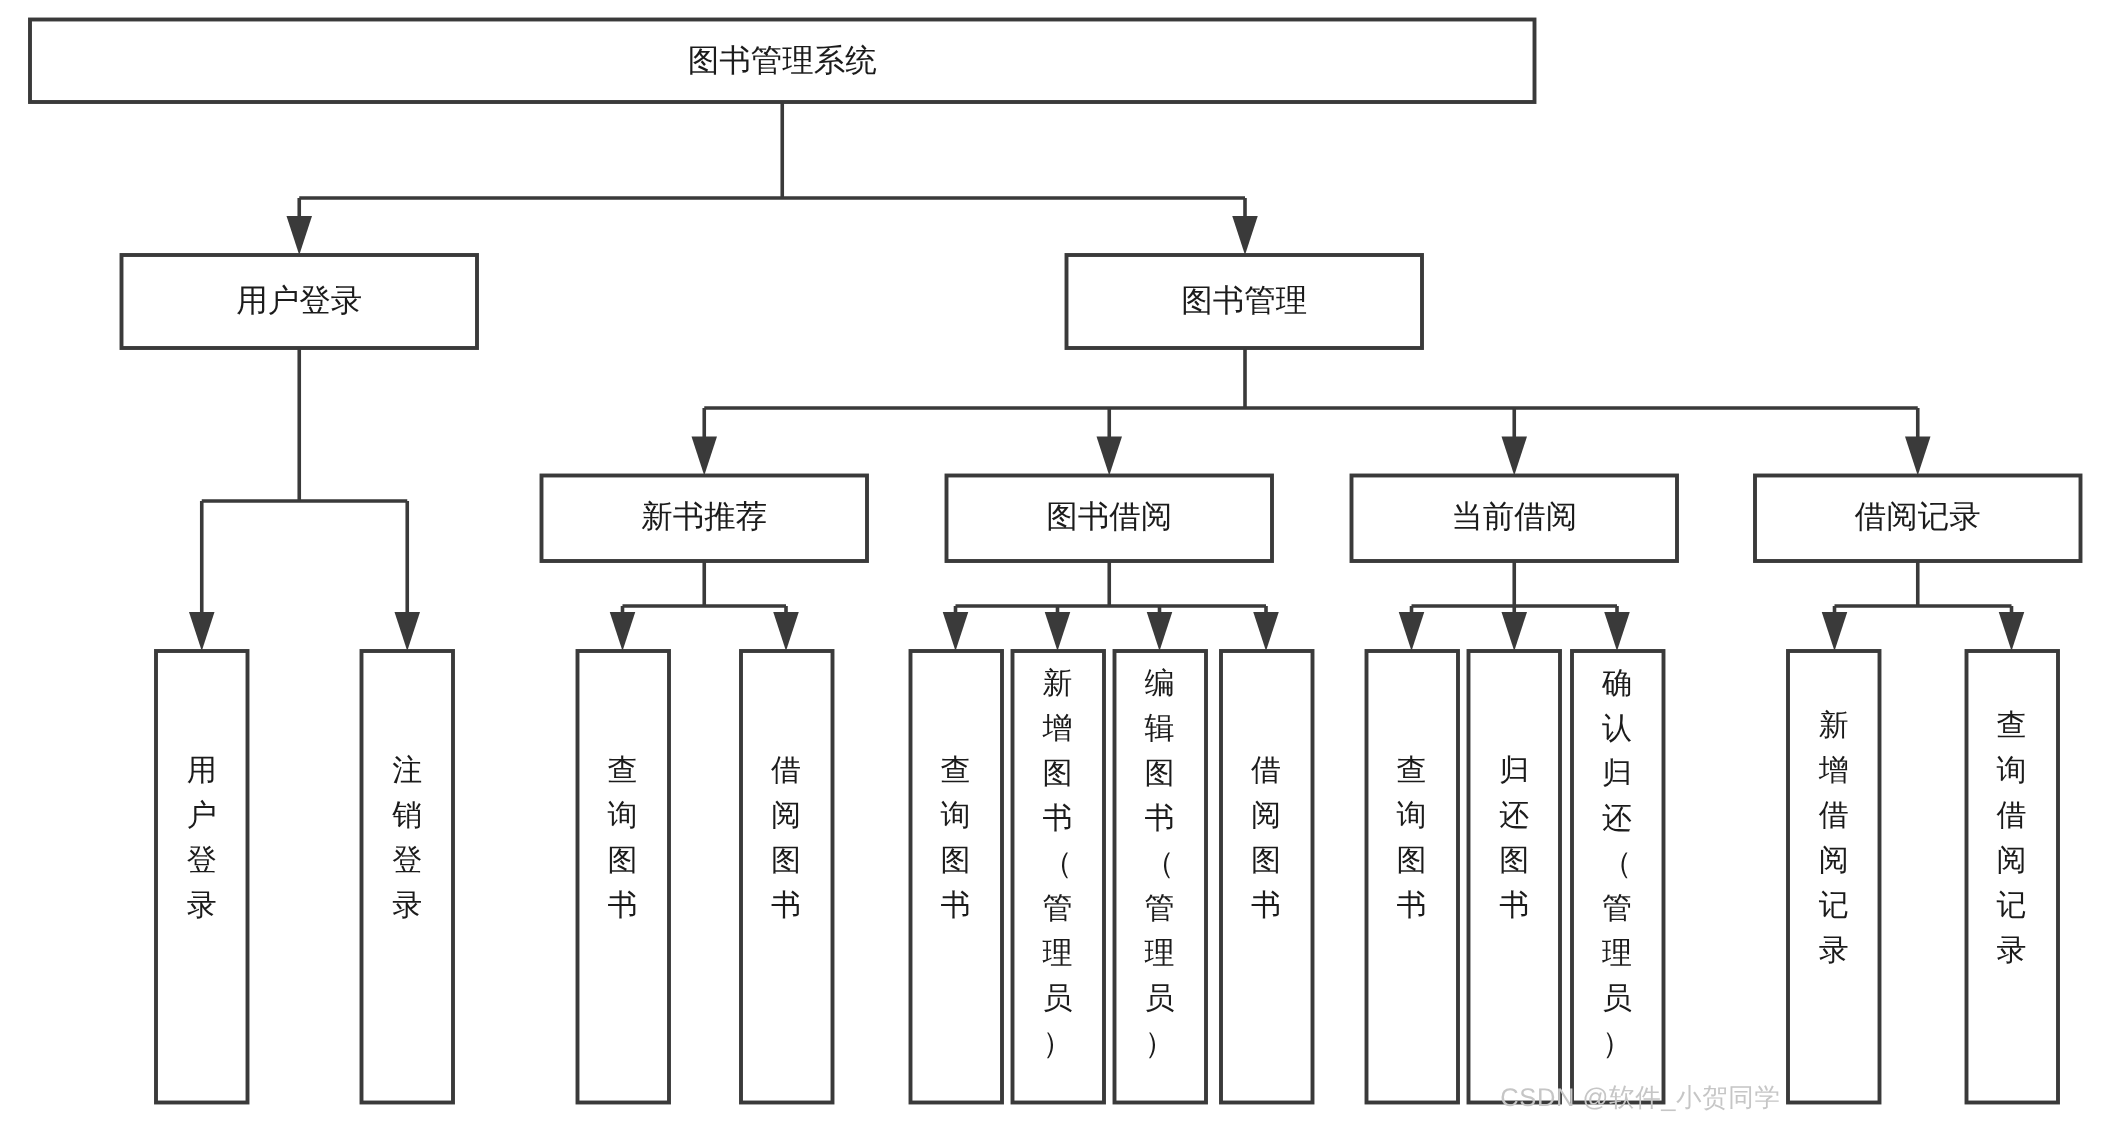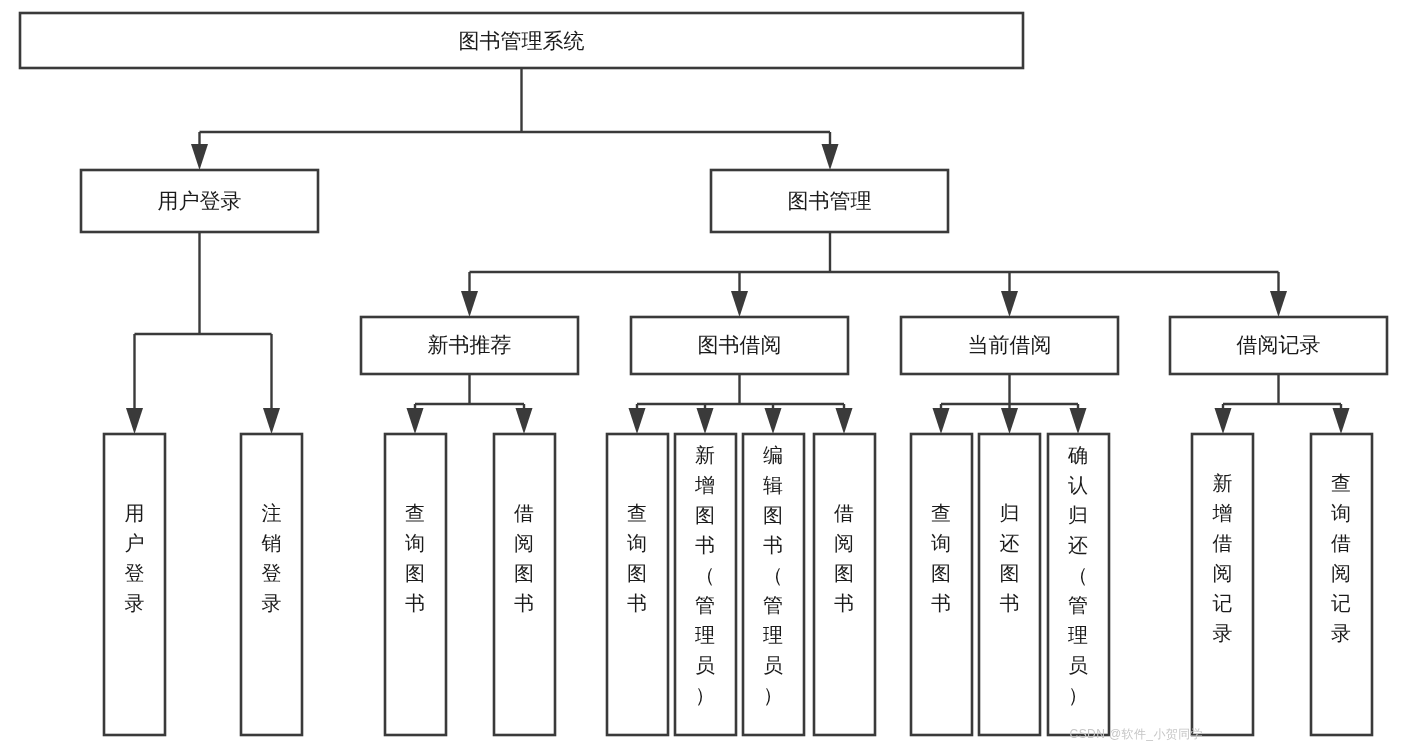--- a/index.html
+++ b/index.html
@@ -48,24 +48,24 @@
     stroke: #3a3a3a;
     stroke-width: 2.4;
     fill: none;
   }
   .arrow-head {
     fill: #3a3a3a;
     stroke: none;
   }
   .watermark {
     position: absolute;
-    right: 8px;
+    right: 24px;
     bottom: 4px;
     font-family: "Liberation Sans", "DejaVu Sans", sans-serif;
-    font-size: 12px;
+    font-size: 17px;
     color: #c6c6c6;
     letter-spacing: 0.4px;
     white-space: nowrap;
     user-select: none;
   }
 </style>
 </head>
 <body>
 
 <div id="diagram-root">

